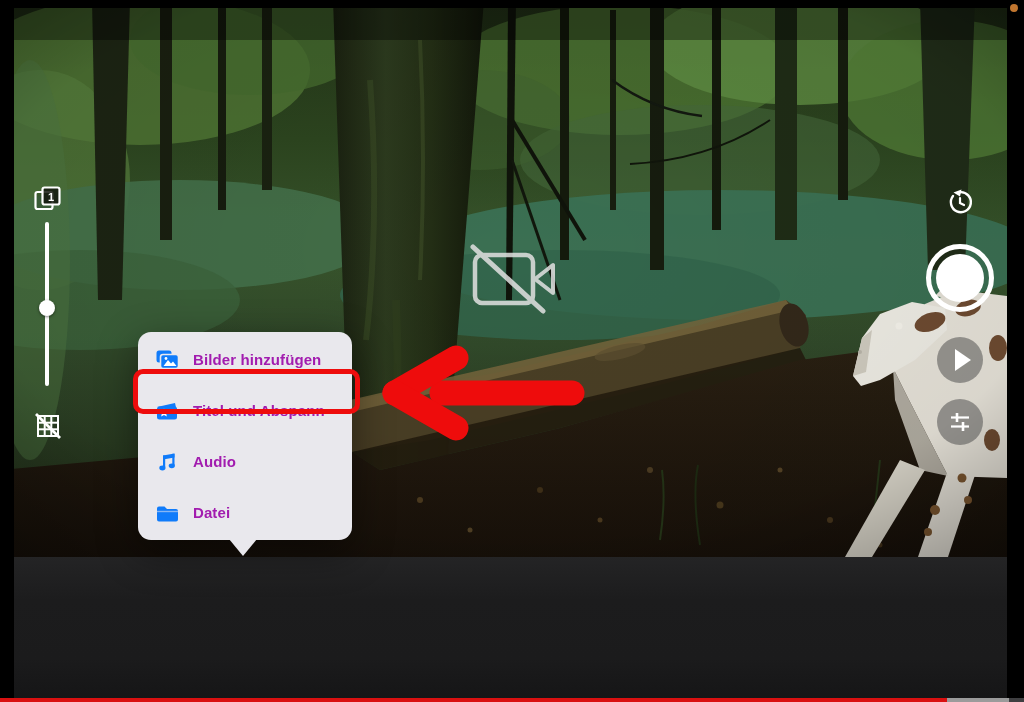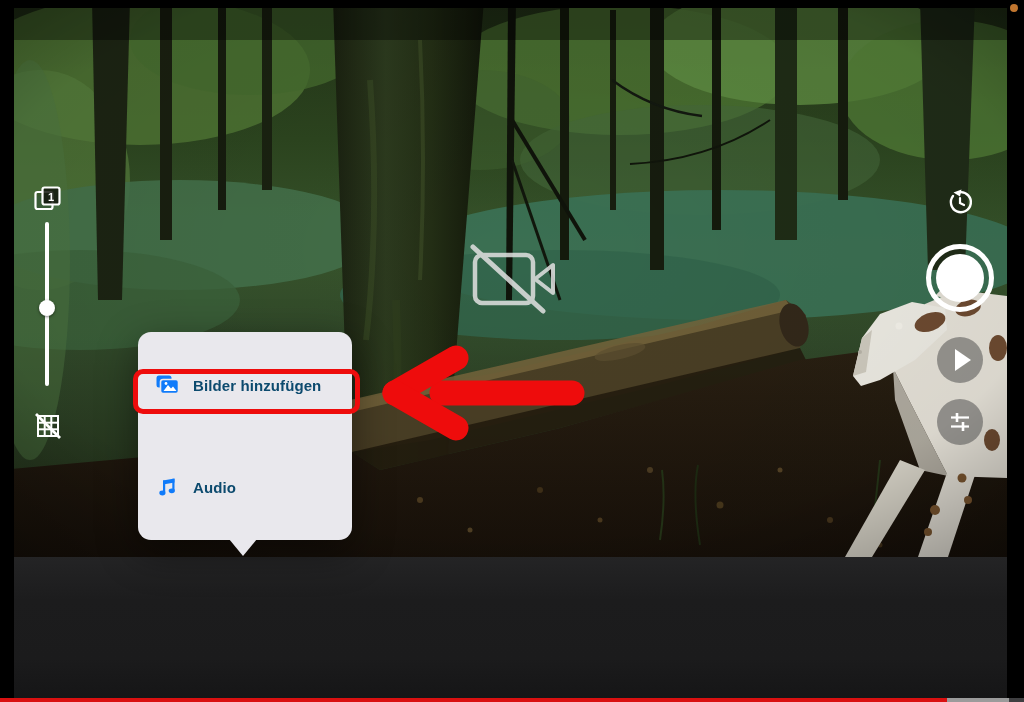--- a/index.html
+++ b/index.html
@@ -39,21 +39,21 @@
 
   
   #add-menu{left:138px;top:332px;width:214px;height:208px;background:#e9e8ed;border-radius:13px;
     z-index:45;box-shadow:0 12px 40px rgba(0,0,0,.45);display:flex;flex-direction:column;
     padding:2px 0;box-sizing:border-box;}
   #add-menu-tail{left:229px;top:539px;width:0;height:0;z-index:45;
     border-left:14px solid transparent;border-right:14px solid transparent;
     border-top:17px solid #e9e8ed;}
   .menu-item{flex:1;display:flex;align-items:center;padding-left:17px;gap:13px;}
   .mi-icon{width:25px;height:22px;display:flex;align-items:center;justify-content:center;}
-  .mi-label{font-size:15px;font-weight:700;color:#0c4a6e;letter-spacing:.1px;}
+  .mi-label{font-size:15px;font-weight:700;color:#a21caf;letter-spacing:.1px;}
 
   
   #highlight-box{left:133px;top:369px;width:227px;height:45px;border:5px solid #ee0c0c;
     border-radius:10px;z-index:50;box-sizing:border-box;}
   #pointer-arrow{left:380px;top:345px;z-index:55;}
 
   
   #progress-bar{left:0;top:698px;width:1024px;height:4px;z-index:70;display:flex;}
   #progress-played{background:#d91010;height:4px;}
   #progress-buffered{background:#9b9b9b;height:4px;}
@@ -265,31 +265,50 @@
           <rect x="5.5" y="5.5" width="18" height="14" rx="2.5" fill="#107bfa" stroke="#e9e8ed" stroke-width="1.6"></rect>
           <polygon points="8.5,17 13,11 16,14.5 18,12.5 21.5,17" fill="#fff"></polygon>
           <circle cx="11" cy="9.5" r="1.4" fill="#fff"></circle>
         </svg>
       </span>
       <span class="mi-label">Bilder hinzufügen</span>
     </div>
     <div class="menu-item">
       <span class="mi-icon">
         <svg width="25" height="22" viewBox="0 0 25 22">
+          <polygon points="2,7 20,3 21,7.5" fill="#107bfa"></polygon>
+          <rect x="2" y="6.5" width="20" height="13" rx="2.5" fill="#107bfa"></rect>
+          <polygon points="9,8.6 10.4,11.4 13.4,11.7 11.2,13.7 11.9,16.6 9,15 6.1,16.6 6.8,13.7 4.6,11.7 7.6,11.4" fill="#fff"></polygon>
+        </svg>
+      </span>
+      <span class="mi-label">Titel und Abspann</span>
+    </div>
+    <div class="menu-item">
+      <span class="mi-icon">
+        <svg width="25" height="22" viewBox="0 0 25 22">
           <g fill="#107bfa">
             <polygon points="8,4.5 19.5,2.5 19.5,6.5 8,8.5"></polygon>
             <rect x="8" y="4.5" width="2.2" height="12"></rect>
             <rect x="17.3" y="2.8" width="2.2" height="11.5"></rect>
             <ellipse cx="7.4" cy="17" rx="3.1" ry="2.4"></ellipse>
             <ellipse cx="16.8" cy="14.8" rx="3.1" ry="2.4"></ellipse>
           </g>
         </svg>
       </span>
       <span class="mi-label">Audio</span>
     </div>
+    <div class="menu-item">
+      <span class="mi-icon">
+        <svg width="25" height="22" viewBox="0 0 25 22">
+          <path d="M2 6.5 a2 2 0 0 1 2 -2 h5.5 l2.5 2.5 h9 a2 2 0 0 1 2 2 v8.5 a2 2 0 0 1 -2 2 h-17 a2 2 0 0 1 -2 -2 Z" fill="#107bfa"></path>
+          <rect x="2" y="8.8" width="21" height="1.4" fill="#e9e8ed" opacity=".55"></rect>
+        </svg>
+      </span>
+      <span class="mi-label">Datei</span>
+    </div>
   </div>
   <div class="abs" id="add-menu-tail"></div>
 
   <div class="abs" id="highlight-box"></div>
   <svg class="abs" id="pointer-arrow" width="205" height="96" viewBox="0 0 205 96">
     <g stroke="#ee0c0c" stroke-width="25" stroke-linecap="round" fill="none">
       <line x1="62" y1="48" x2="192" y2="48"></line>
       <path d="M15 48 L76 13"></path>
       <path d="M15 48 L76 83"></path>
     </g>

